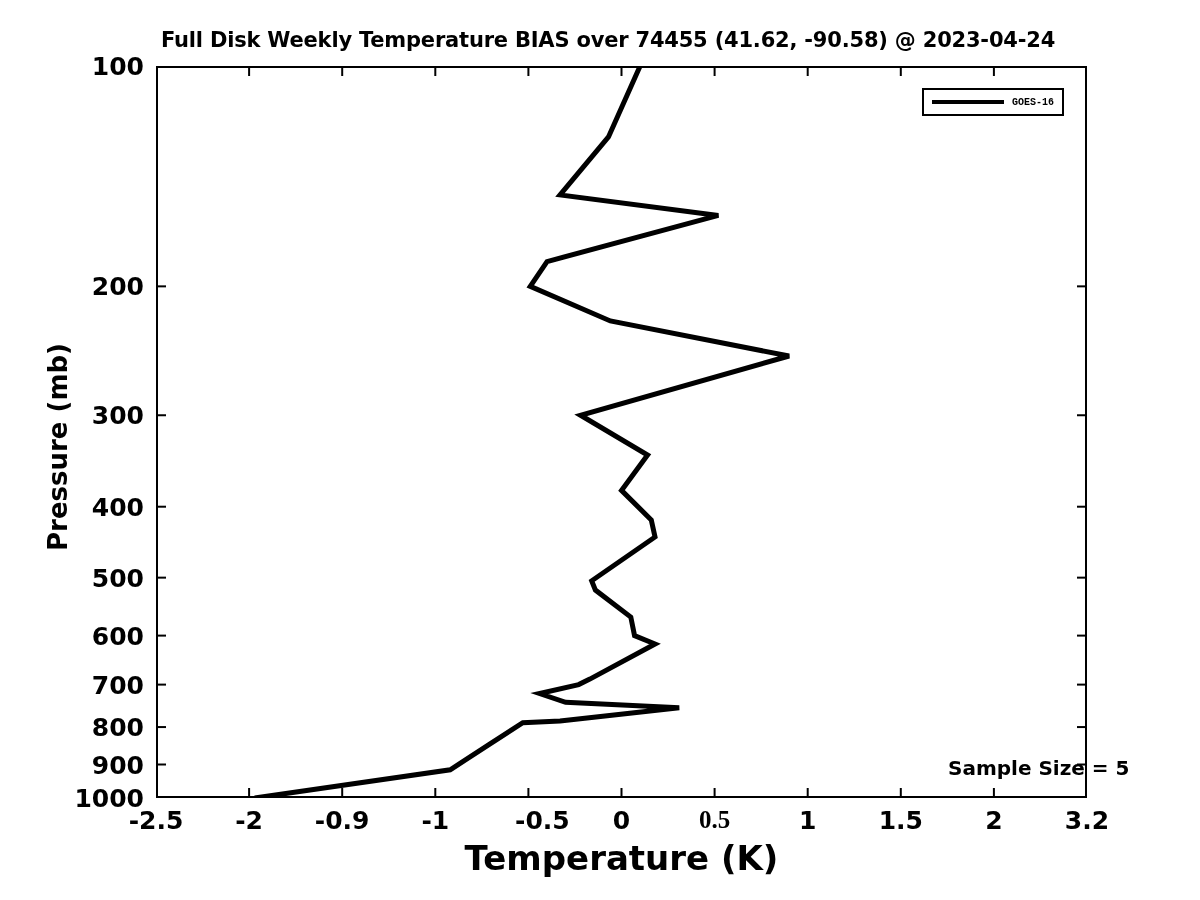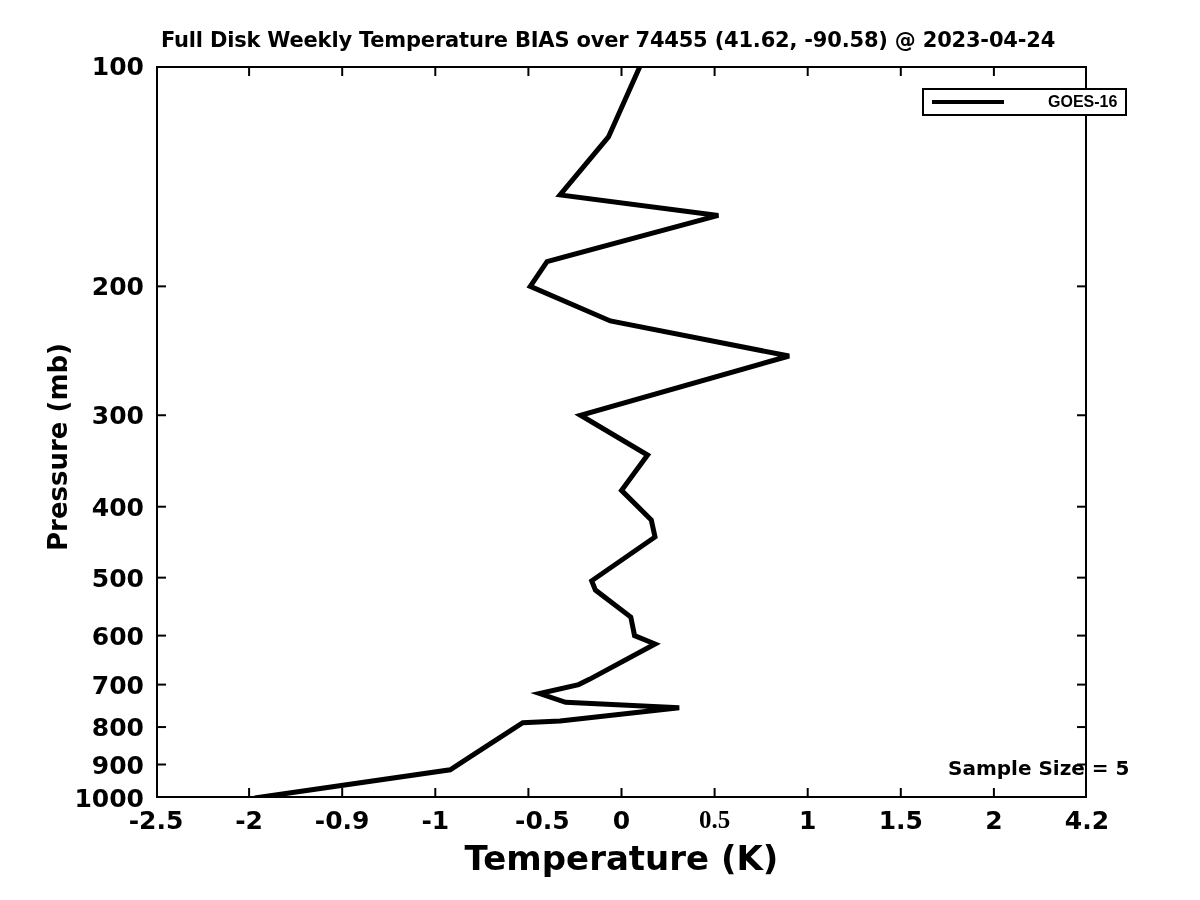--- a/index.html
+++ b/index.html
@@ -23,21 +23,21 @@
   #x-axis-title{
     position:absolute;left:156px;top:838px;width:931px;text-align:center;
     font-family:"DejaVu Sans",sans-serif;font-weight:bold;font-size:34px;color:#000;white-space:nowrap;
   }
   #legend-box{
     position:absolute;left:922px;top:88px;height:28px;
     border:2px solid #000;background:#fff;box-sizing:border-box;
     display:flex;align-items:center;padding:0 8px;gap:8px;
   }
   #legend-swatch{display:block;width:72px;height:4px;background:#000;}
-  #legend-label{font-family:Liberation Sans, sans-serif;font-weight:bold;font-size:16px;color:#000;white-space:nowrap;margin-left:36px;}
+  #legend-label{font-family:Liberation Mono, monospace;font-weight:bold;font-size:10px;color:#000;white-space:nowrap;}
   #sample-size{
     position:absolute;left:948px;top:756px;
     font-family:"DejaVu Sans",sans-serif;font-weight:bold;font-size:20px;color:#000;white-space:nowrap;
   }
 </style>
 </head>
 <body>
 
 <div id="root">
 
@@ -113,21 +113,21 @@
       <div class="tick-label xtick-label" style="left: 156px; top: 806px; text-align: center;">-2.5</div>
       <div class="tick-label xtick-label" style="left: 249.1px; top: 806px;">-2</div>
       <div class="tick-label xtick-label" style="left: 342.2px; top: 806px;">-0.9</div>
       <div class="tick-label xtick-label" style="left: 435.3px; top: 806px;">-1</div>
       <div class="tick-label xtick-label" style="left: 528.4px; top: 806px; margin-left: 14px;">-0.5</div>
       <div class="tick-label xtick-label" style="left: 621.5px; top: 806px;">0</div>
       <div class="tick-label xtick-label" style="left: 714.6px; top: 806px; font-family: Liberation Serif, serif;">0.5</div>
       <div class="tick-label xtick-label" style="left: 807.7px; top: 806px;">1</div>
       <div class="tick-label xtick-label" style="left: 900.8px; top: 806px;">1.5</div>
       <div class="tick-label xtick-label" style="left: 993.9px; top: 806px;">2</div>
-      <div class="tick-label xtick-label" style="left: 1087px; top: 806px;">4.2</div>
+      <div class="tick-label xtick-label" style="left: 1087px; top: 806px;">3.2</div>
     </div>
 
   <div id="y-axis-title">Pressure (mb)</div>
   <div id="x-axis-title">Temperature (K)</div>
 
   <div id="legend-box">
     <span id="legend-swatch"></span>
     <span id="legend-label">GOES-16</span>
   </div>
 

